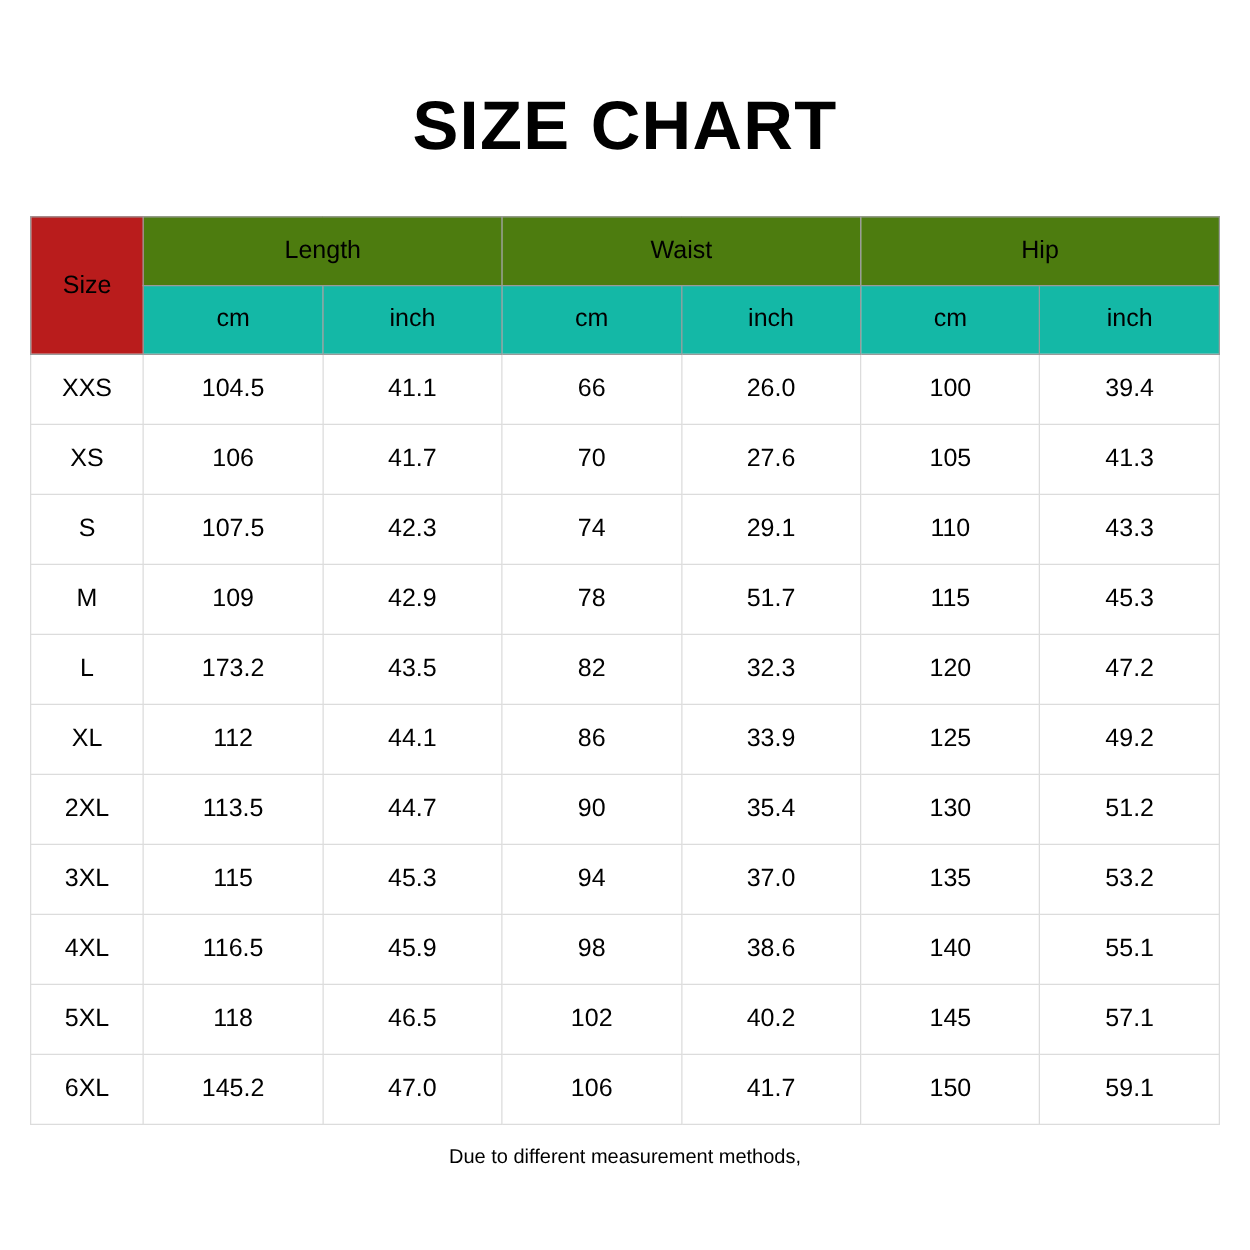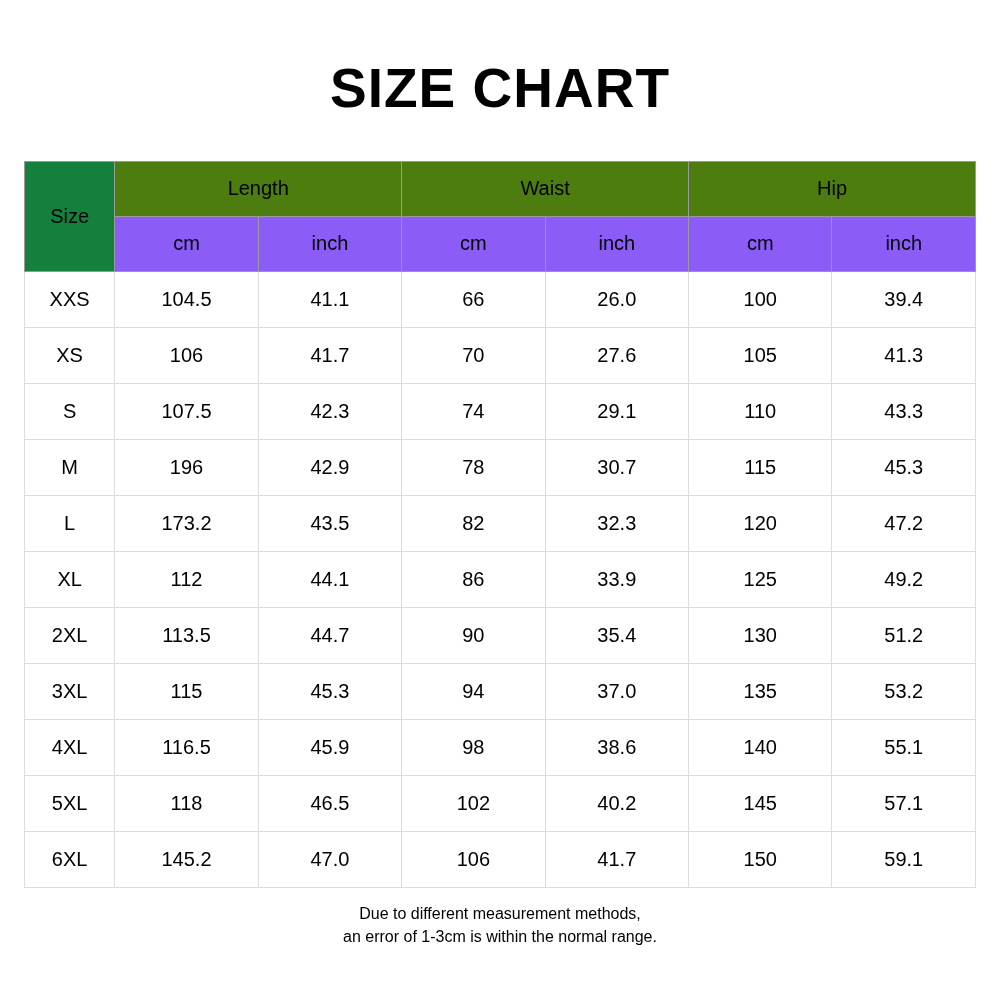--- a/index.html
+++ b/index.html
@@ -20,20 +20,21 @@
     position: relative;
     box-sizing: border-box;
   }
   .title {
     text-align: center;
     font-size: 55px;
     font-weight: bold;
     letter-spacing: 1px;
     padding-top: 58px;
     line-height: 1.1;
+    margin-top: 12px;
   }
   .table-wrap {
     margin: 42px 24px 0 24px;
   }
   table.size-chart {
     border-collapse: collapse;
     width: 952px;
     table-layout: fixed;
   }
   table.size-chart td,
@@ -47,27 +48,27 @@
     height: 54px;
     color: #000;
   }
   .hdr {
     background: #4d7c0f;
     font-weight: bold;
     font-size: 22px;
     border-color: #9a9a9a !important;
   }
   .hdr-sub {
-    background: #8b5cf6;
+    background: #14b8a6;
     font-weight: bold;
     font-size: 20px;
     border-color: #9a9a9a !important;
   }
   .size-cell {
-    background: #15803d;
+    background: #b91c1c;
     font-weight: bold;
     font-size: 22px;
     border-color: #9a9a9a !important;
   }
   td.size-label {
     font-weight: bold;
     font-size: 22px;
   }
   table.size-chart tbody tr td {
     border: 1px solid #dcdcdc;
@@ -140,24 +141,24 @@
           <td class="size-label">S</td>
           <td>107.5</td>
           <td>42.3</td>
           <td>74</td>
           <td>29.1</td>
           <td>110</td>
           <td>43.3</td>
         </tr>
         <tr>
           <td class="size-label">M</td>
-          <td>196</td>
+          <td>109</td>
           <td>42.9</td>
           <td>78</td>
-          <td>30.7</td>
+          <td>51.7</td>
           <td>115</td>
           <td>45.3</td>
         </tr>
         <tr>
           <td class="size-label">L</td>
           <td>173.2</td>
           <td>43.5</td>
           <td>82</td>
           <td>32.3</td>
           <td>120</td>
@@ -216,16 +217,15 @@
           <td>41.7</td>
           <td>150</td>
           <td>59.1</td>
         </tr>
       </tbody>
     </table>
   </div>
 
   <div class="footnote">
     <div>Due to different measurement methods,</div>
-    <div>an error of 1-3cm is within the normal range.</div>
   </div>
 
 </div>
 
 </body></html>

